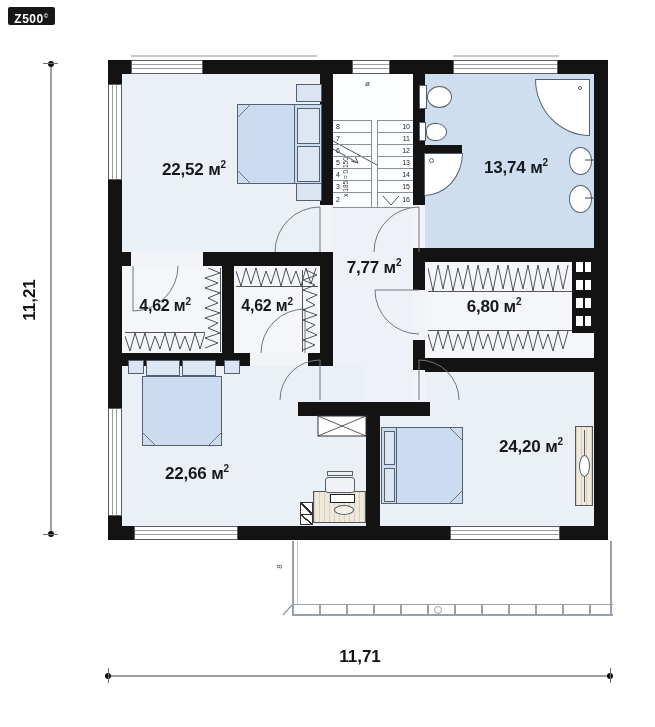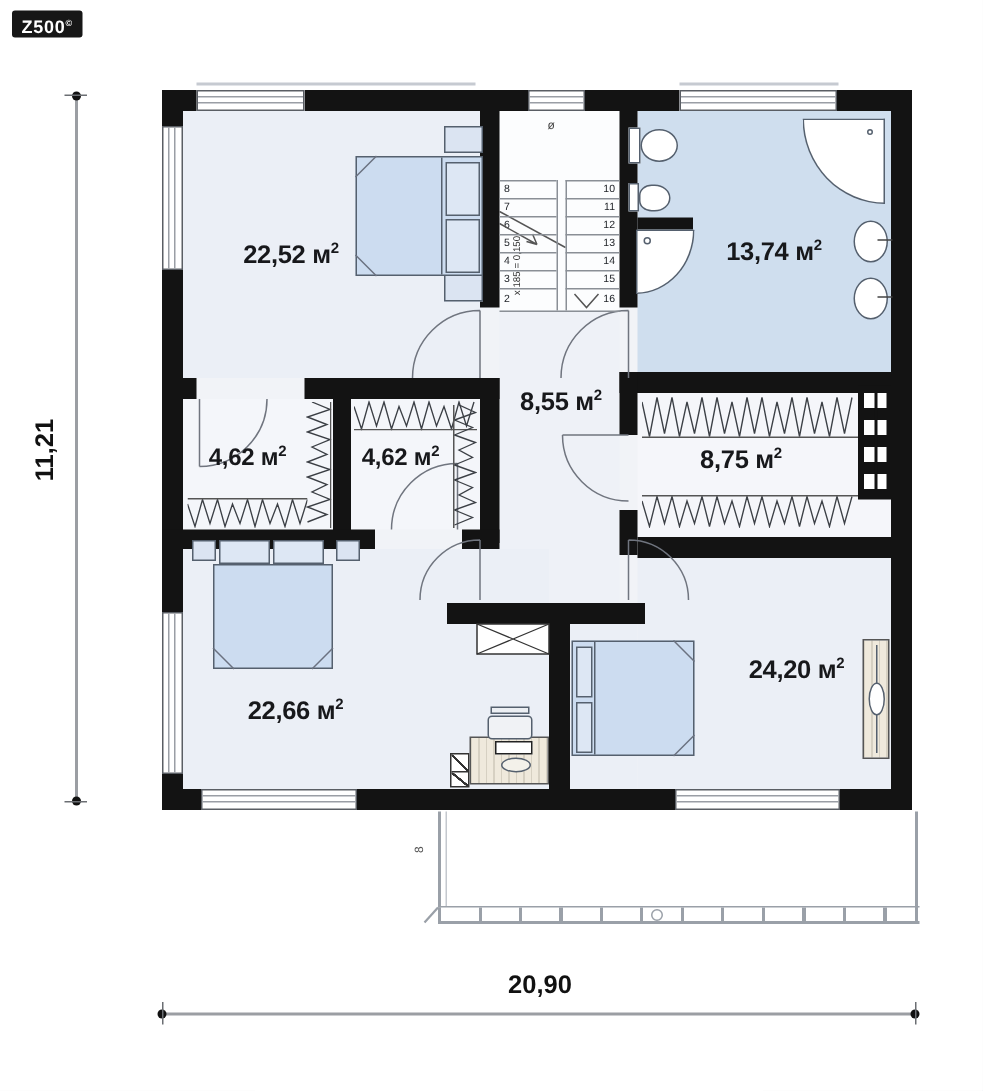--- a/index.html
+++ b/index.html
@@ -202,40 +202,40 @@
     </g>
     <g stroke="#444" stroke-width="1" fill="none">
       <path d="M585,160 l10,0 M585,198 l10,0"></path>
     </g>
     <path d="M292,605 L283,615" stroke="#9aa0a8" stroke-width="1.5" fill="none"></path>
     <circle cx="438" cy="610" r="3.5" fill="#fff" stroke="#9aa0a8"></circle>
   </svg>
 
   <div class="rlabel" style="left:194px;top:170px;"><span>22,52 м</span><sup>2</sup></div>
   <div class="rlabel" style="left:516px;top:168px;"><span>13,74 м</span><sup>2</sup></div>
-  <div class="rlabel" style="left:374px;top:268px;"><span>8,55 м</span><sup>2</sup></div>
+  <div class="rlabel" style="left:374px;top:268px;"><span>7,77 м</span><sup>2</sup></div>
   <div class="rlabel" style="left:165px;top:306px;font-size:16px;"><span>4,62 м</span><sup>2</sup></div>
   <div class="rlabel" style="left:267px;top:306px;font-size:16px;"><span>4,62 м</span><sup>2</sup></div>
-  <div class="rlabel" style="left:494px;top:307px;"><span>8,75 м</span><sup>2</sup></div>
+  <div class="rlabel" style="left:494px;top:307px;"><span>6,80 м</span><sup>2</sup></div>
   <div class="rlabel" style="left:197px;top:474px;"><span>22,66 м</span><sup>2</sup></div>
   <div class="rlabel" style="left:531px;top:447px;"><span>24,20 м</span><sup>2</sup></div>
 
   <div class="dimline" style="left:50px;top:64px;width:1.5px;height:472px;"></div>
   <div class="dimdot" style="left:48px;top:61px;"></div>
   <div class="dimdot" style="left:48px;top:531px;"></div>
   <div class="dimtick" style="left:43px;top:63px;width:15px;height:1px;"></div>
   <div class="dimtick" style="left:43px;top:534px;width:15px;height:1px;"></div>
   <div class="dimlabel vert" style="left:30px;top:300px;">11,21</div>
 
   <div class="dimline" style="left:108px;top:675px;width:504px;height:1.5px;"></div>
   <div class="dimdot" style="left:105px;top:673px;"></div>
   <div class="dimdot" style="left:607px;top:673px;"></div>
   <div class="dimtick" style="left:108px;top:668px;width:1px;height:15px;"></div>
   <div class="dimtick" style="left:610px;top:668px;width:1px;height:15px;"></div>
-  <div class="dimlabel" style="left:360px;top:657px;">20,90</div>
+  <div class="dimlabel" style="left:360px;top:657px;">11,71</div>
 
 <div class="tread" style="left: 333px; top: 120px; width: 38px; height: 1px;"></div>
     <div class="tread" style="left: 377px; top: 120px; width: 36px; height: 1px;"></div>
     <div class="tread" style="left: 333px; top: 132px; width: 38px; height: 1px;"></div>
     <div class="tread" style="left: 377px; top: 132px; width: 36px; height: 1px;"></div>
     <div class="tread" style="left: 333px; top: 144px; width: 38px; height: 1px;"></div>
     <div class="tread" style="left: 377px; top: 144px; width: 36px; height: 1px;"></div>
     <div class="tread" style="left: 333px; top: 156px; width: 38px; height: 1px;"></div>
     <div class="tread" style="left: 377px; top: 156px; width: 36px; height: 1px;"></div>
     <div class="tread" style="left: 333px; top: 168px; width: 38px; height: 1px;"></div>

